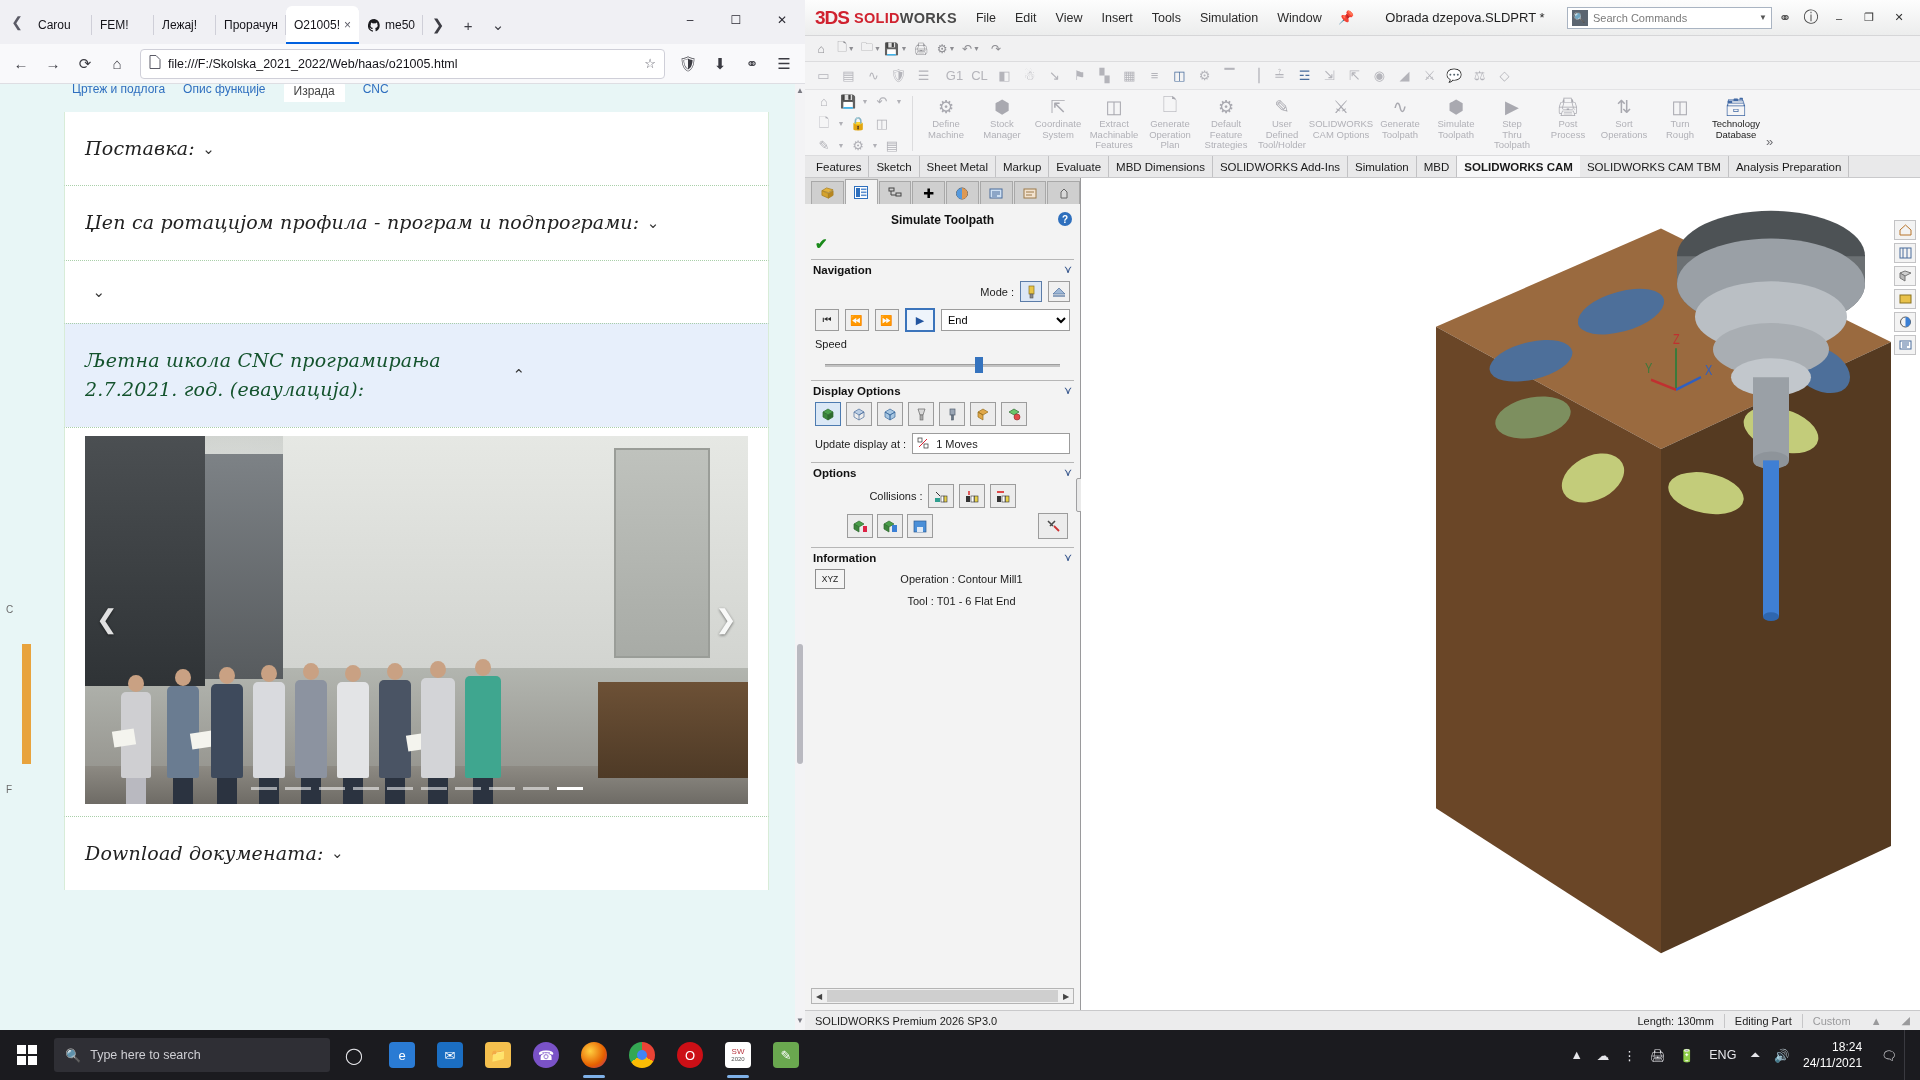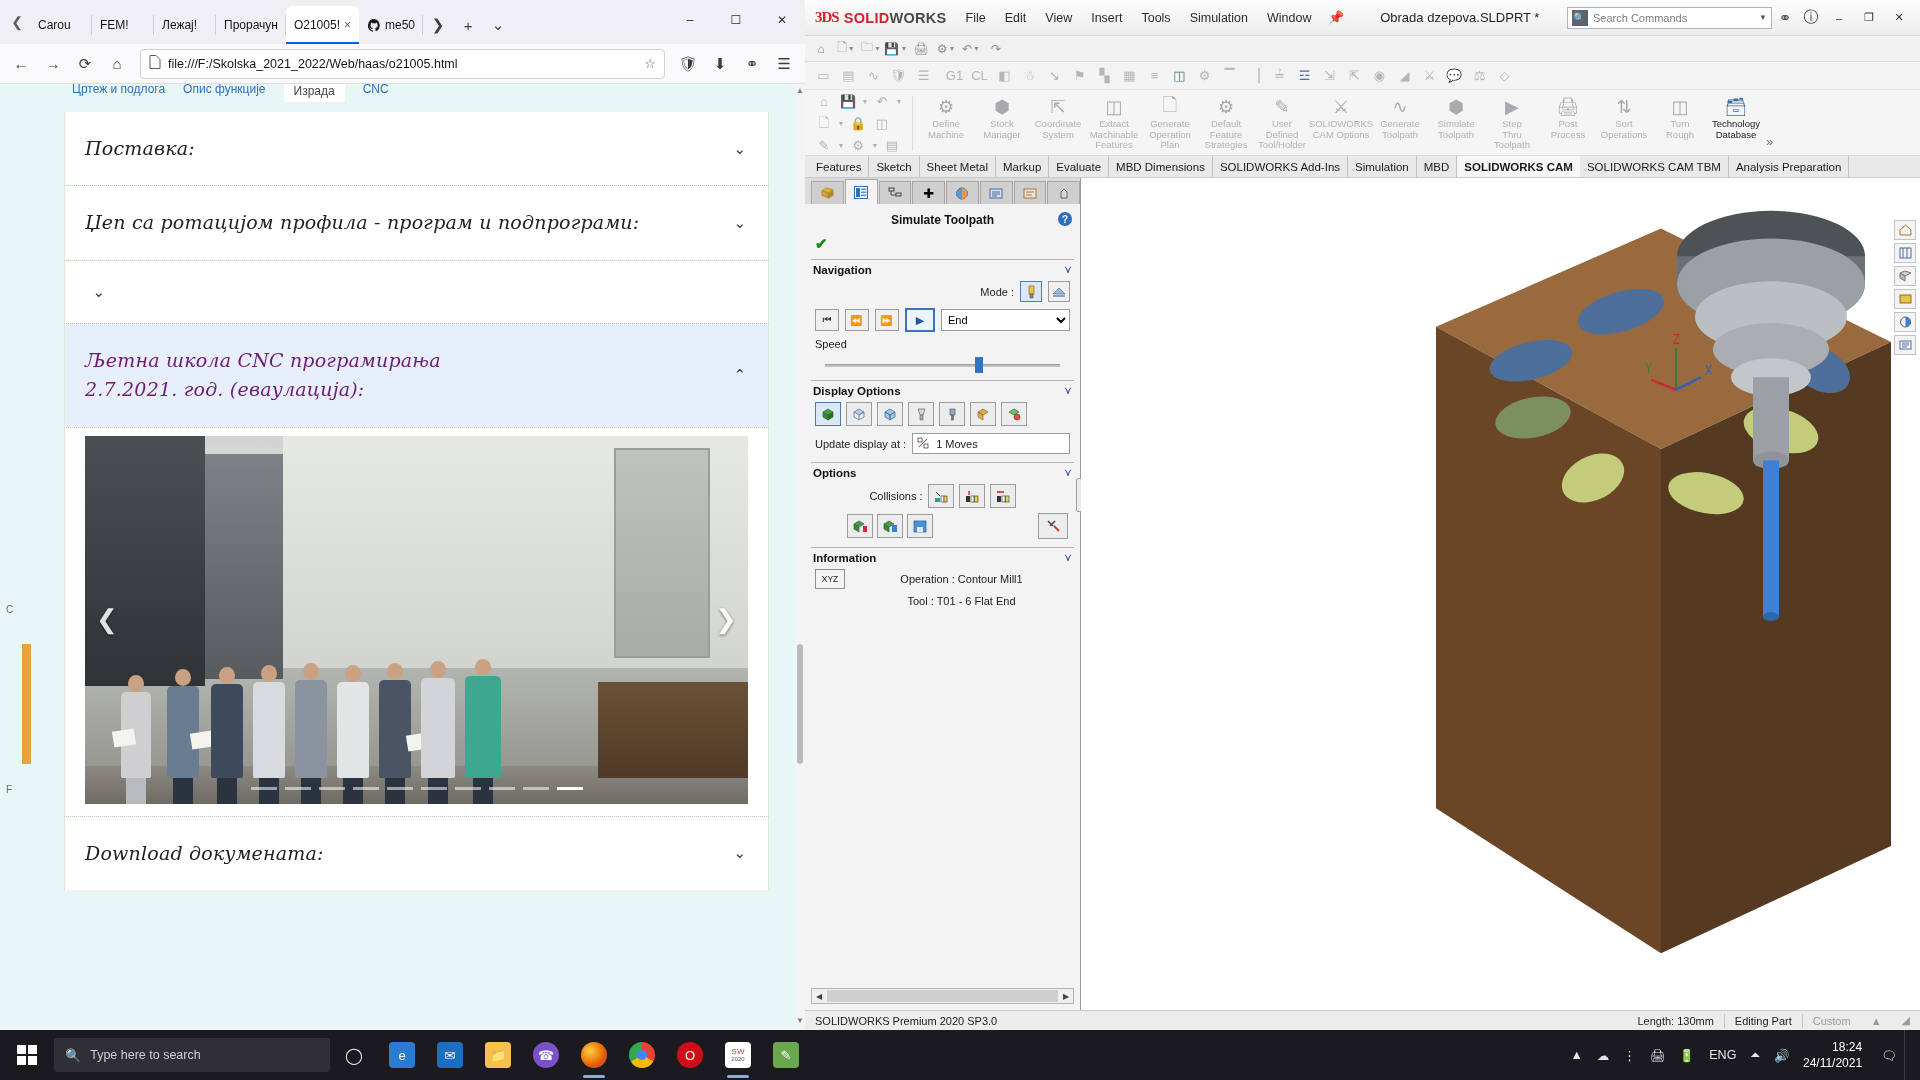--- a/index.html
+++ b/index.html
@@ -54,26 +54,26 @@
   #topnav { height:28px; display:flex; gap:18px; align-items:flex-start;
         overflow:hidden; padding-left:8px; }
   #topnav .nv { font-size:12px; color:#2f6fbf; white-space:nowrap;
         position:relative; top:-2px; }
   #topnav .nv.sel { background:#fff; padding:2px 10px 4px; border-radius:4px 4px 0 0;
         color:#444; }
 
   .acc { background:#fff; border-left:1px solid #d8ecd8; border-right:1px solid #d8ecd8;
         position:relative; }
   .acc + .acc { border-top:1px dotted #a9cfa9; }
-  .acc-head { display:flex; align-items:center; justify-content:space-between;
-        padding:22px 22px 22px 20px; cursor:pointer;gap:48px; }
+  .acc-head { display:flex; align-items:center; justify-content:flex-start;
+        padding:22px 22px 22px 20px; cursor:pointer; }
   .acc-title { font-family:"DejaVu Serif", serif; font-style:italic; font-size:19px;
         color:#222; line-height:1.55; letter-spacing:.2px; }
   .acc.active { background:#e7effb; }
-  .acc.active .acc-title { color:#701a75; }
+  .acc.active .acc-title { color:#14532d; }
   .chev { font-size:15px; color:#333; flex:0 0 20px; text-align:right; }
   .carousel { margin:0 20px 0 20px; height:368px; background:#d6d6d6;
         position:relative; overflow:hidden; }
   .car-img { position:absolute; inset:0;
       background:
         radial-gradient(ellipse 40% 30% at 22% 16%, #dfe2e0 0%, rgba(223,226,224,0) 60%),
         linear-gradient(#cfd2ce 0%, #c7cac6 42%, #b9bdb7 56%, #8e8c86 100%); }
   .car-room { position:absolute; inset:0; }
   .mach { position:absolute; left:0; top:0; width:120px; height:250px;
         background:linear-gradient(#4b4f52,#2f3336); }
@@ -108,22 +108,22 @@
         background:#b9b9c0; border-radius:3px; }
   #ff-sb .ar { position:absolute; left:0; width:10px; height:12px; color:#7a7a82;
         font-size:8px; text-align:center; }
 
   
   #sw { position:absolute; left:805px; top:0; width:1115px; height:1030px;
         background:#e9e9ea; display:flex; flex-direction:column; }
   #sw-title { height:36px; background:linear-gradient(#fdfdfd,#eceded); display:flex;
         align-items:center; padding:0 6px; border-bottom:1px solid #d6d6d8; }
   .sw-logo { display:flex; align-items:center; gap:5px; padding:0 10px 0 4px; }
-  .sw-logo .ds { font-size:15px; font-weight:bold; color:#d0222f;
-        font-family:Liberation Serif, serif; letter-spacing:-1px; }
+  .sw-logo .ds { font-size:19px; font-weight:bold; color:#d0222f;
+        font-family:Liberation Sans, sans-serif; letter-spacing:-1px; }
   .sw-logo .nm { font-size:14.5px; font-weight:bold; letter-spacing:.3px; }
   .sw-logo .nm .r { color:#d0222f; }
   .sw-logo .nm .g { color:#4a4a4a; }
   #sw-menu { display:flex; gap:1px; }
   #sw-menu span { font-size:12.5px; color:#2b2b2b; padding:4px 9px; }
   .pin { color:#55565a; font-size:13px; padding:0 8px; }
   #sw-doc { flex:1; text-align:center; font-size:13px; color:#1f1f1f; }
   #sw-search { width:205px; height:22px; background:#fff; border:1px solid #a9b4c2;
         display:flex; align-items:center; gap:5px; padding:0 4px; }
   #sw-search .mag { width:16px; height:16px; background:#5b6570; color:#fff;
@@ -972,21 +972,21 @@
               <path d="M3 4h7M3 6h7M3 8h5" stroke="#4a6d9c"></path>
             </svg>
         </div>
       </div>
 
       
     </div>
   </div>
 
   <div id="sw-status">
-    <span class="cell">SOLIDWORKS Premium 2020 SP3.0</span>
+    <span class="cell">SOLIDWORKS Premium 2026 SP3.0</span>
     <span class="grow"></span>
     <span class="cell">Length: 130mm</span>
     <span class="sep"></span>
     <span class="cell">Editing Part</span>
     <span class="sep"></span>
     <span class="cell dim">Custom</span>
     <span class="cell dim">▲</span>
     <span class="cell dim">◢</span>
   </div>
 </div>

